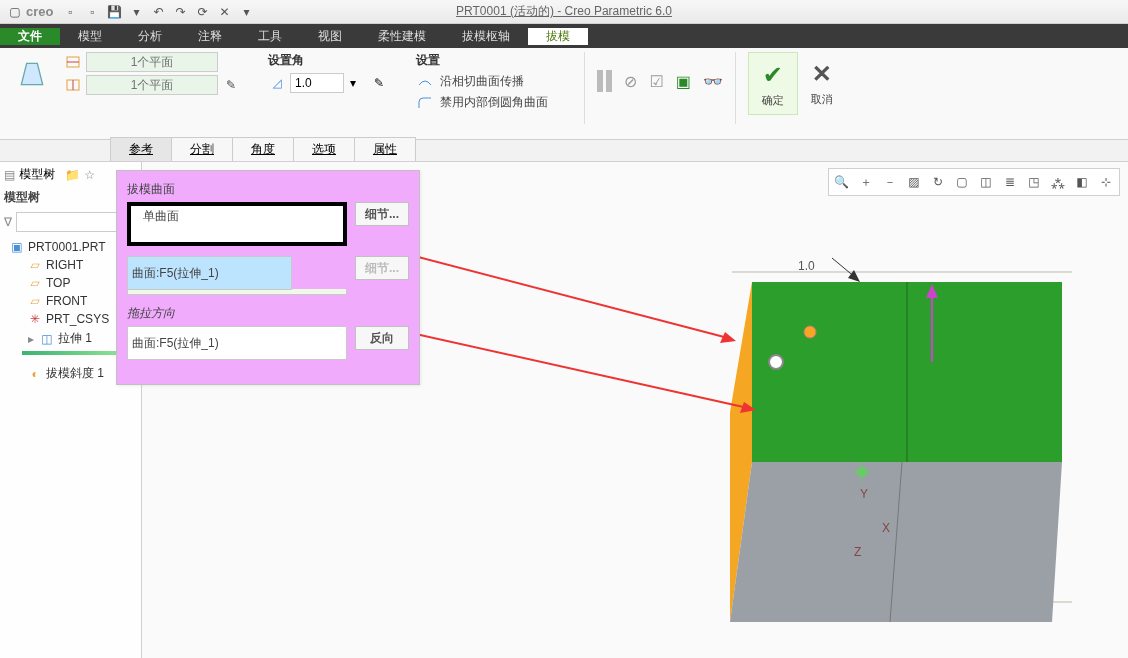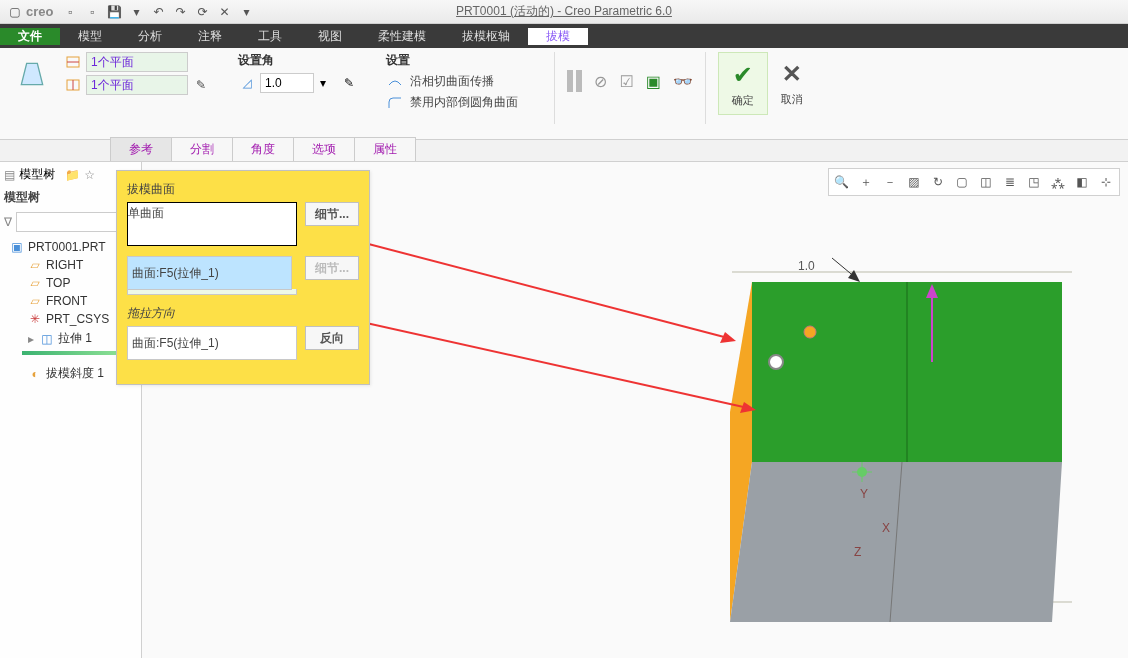--- a/index.html
+++ b/index.html
@@ -6,56 +6,56 @@
 body { width: 1128px; height: 658px; background: #fff; overflow: hidden; position: relative; }
 
 .titlebar { height: 24px; background: linear-gradient(#f7f7f7,#eaeaea); display: flex; align-items: center; padding: 0 4px; border-bottom: 1px solid #d0d0d0; }
 .titlebar .logo { color: #888; font-weight: bold; font-size: 13px; margin-right: 6px; }
 .qat-btn { width: 20px; height: 18px; display: inline-flex; align-items: center; justify-content: center; margin: 0 1px; color: #555; }
 .titlebar .title { position: absolute; left: 50%; transform: translateX(-50%); color: #666; text-decoration: underline; }
 
 .ribbon-tabs { height: 24px; background: #3a3a3a; display: flex; align-items: center; }
 .ribbon-tab { padding: 0 18px; display: flex; align-items: center; color: #ddd; cursor: pointer; }
 .ribbon-tab.file { background: #2a8a2a; color: #fff; font-weight: bold; }
-.ribbon-tab.active { background: #fff; color: #8b5cf6; }
+.ribbon-tab.active { background: #fff; color: #4d7c0f; }
 
 .ribbon-body { height: 92px; background: #f9f9f9; border-bottom: 1px solid #d0d0d0; display: flex; align-items: flex-start; padding: 4px 8px 0 8px; }
 .ribbon-group { display: flex; flex-direction: column; margin-right: 24px; }
 .group-title { font-weight: bold; color: #333; margin-bottom: 4px; }
 .input-row { display: flex; align-items: center; margin-bottom: 3px; }
 .coll-icon { width: 18px; height: 16px; display:inline-flex; align-items:center; justify-content:center; margin-right: 4px; }
-.collector { width: 102px; height: 20px; border: 1px solid #ccc; background: #e8f5e8; padding: 0 4px; color: #6d28d9; }
+.collector { width: 132px; height: 20px; border: 1px solid #ccc; background: #e8f5e8; padding: 0 4px; color: #737373; text-align: center; }
 .ribbon-sep { width: 1px; background: #ddd; height: 72px; margin: 0 12px; }
 .big-btn { display: flex; flex-direction: column; align-items: center; padding: 6px 8px; cursor: pointer; }
 .big-btn .glyph { width: 32px; height: 32px; display: flex; align-items: center; justify-content: center; font-size: 24px; }
 .big-btn .lbl { font-size: 11px; color: #444; margin-top: 2px; }
 .spinner { width: 54px; height: 20px; border: 1px solid #ccc; background: #fff; padding: 0 4px; }
 .setting-row { display:flex; align-items:center; margin-bottom:4px; color:#444; }
 .setting-row .si { width:18px; height:16px; display:inline-flex; align-items:center; justify-content:center; margin-right:6px; }
 
 .sub-tabs { display: flex; margin-left: 110px; }
-.sub-tab { padding: 3px 18px; border: 1px solid #ccc; border-bottom: none; background: #f7f7f7; color: #a21caf; margin-right: -1px; cursor: pointer; }
+.sub-tab { padding: 3px 18px; border: 1px solid #ccc; border-bottom: none; background: #f7f7f7; color: #000000; margin-right: -1px; cursor: pointer; text-decoration: underline; }
 .sub-tab.active { background: #e6e6e6; }
 
 .maincols { display: flex; height: calc(658px - 24px - 24px - 92px - 22px); }
 
 .sidebar { width: 142px; border-right: 1px solid #d0d0d0; background: #fefefe; padding: 4px 4px; overflow: hidden; }
 .side-head { display:flex; align-items:center; gap:4px; margin-bottom:6px; }
 .side-lbl { color:#444; margin-bottom:6px; font-weight: bold; }
 .filter-row { display:flex; align-items:center; gap:4px; margin-bottom:6px; }
 .filter-input { flex:1; height:20px; border:1px solid #ccc; }
 .tree-item { display:flex; align-items:center; gap:4px; padding:2px 0 2px 6px; color:#333; cursor:pointer; }
 .tree-item .ti-icon { width:14px; display:inline-flex; justify-content:center; color:#e6a23c; }
 .tree-sub { padding-left: 18px; }
 .stripe { height:4px; background: linear-gradient(to right,#3cb371,#9be89b); margin-top:2px; }
 
-.refpanel { position:absolute; left:116px; top:170px; width:254px; background:#fde047; border:1px solid #c0c0c0; padding:10px 10px 14px 10px; z-index:5; box-shadow:1px 1px 3px rgba(0,0,0,0.08); }
+.refpanel { position:absolute; left:116px; top:170px; width:304px; background:#f0abfc; border:1px solid #c0c0c0; padding:10px 10px 14px 10px; z-index:5; box-shadow:1px 1px 3px rgba(0,0,0,0.08); }
 .rp-section-label { color:#444; margin-bottom:4px; }
 .rp-row { display:flex; align-items:flex-start; gap:8px; margin-bottom:10px; }
-.rp-list { flex:1; height:44px; border:1px solid #000000; background:#fff; padding:2px 0; color:#444; }
+.rp-list { flex:1; height:44px; border:4px solid #000000; background:#fff; padding:2px 12px; color:#444; }
 .rp-input { flex:1; height:22px; border:1px solid #c8c8c8; padding:16px 4px; color:#444; }
 .rp-input.sel { background:#bde4ff; }
 .rp-below { background:#eef9e6; height:6px; margin-top:-1px; border:1px solid #c8c8c8; border-top:none; }
 .rp-btn { width:54px; height:24px; border:1px solid #c0c0c0; background:#f7f7f7; color:#555; cursor:pointer;font-weight:bold; }
 .rp-btn:disabled { color:#bbb; }
 
 .viewport { flex:1; position:relative; background:#fafafa; }
 .vp-toolbar { position:absolute; top:6px; right:8px; display:flex; gap:2px; background:#fff; border:1px solid #d0d0d0; padding:2px; }
 .vp-btn { width:22px; height:22px; display:flex; align-items:center; justify-content:center; color:#555; cursor:pointer; }
 

